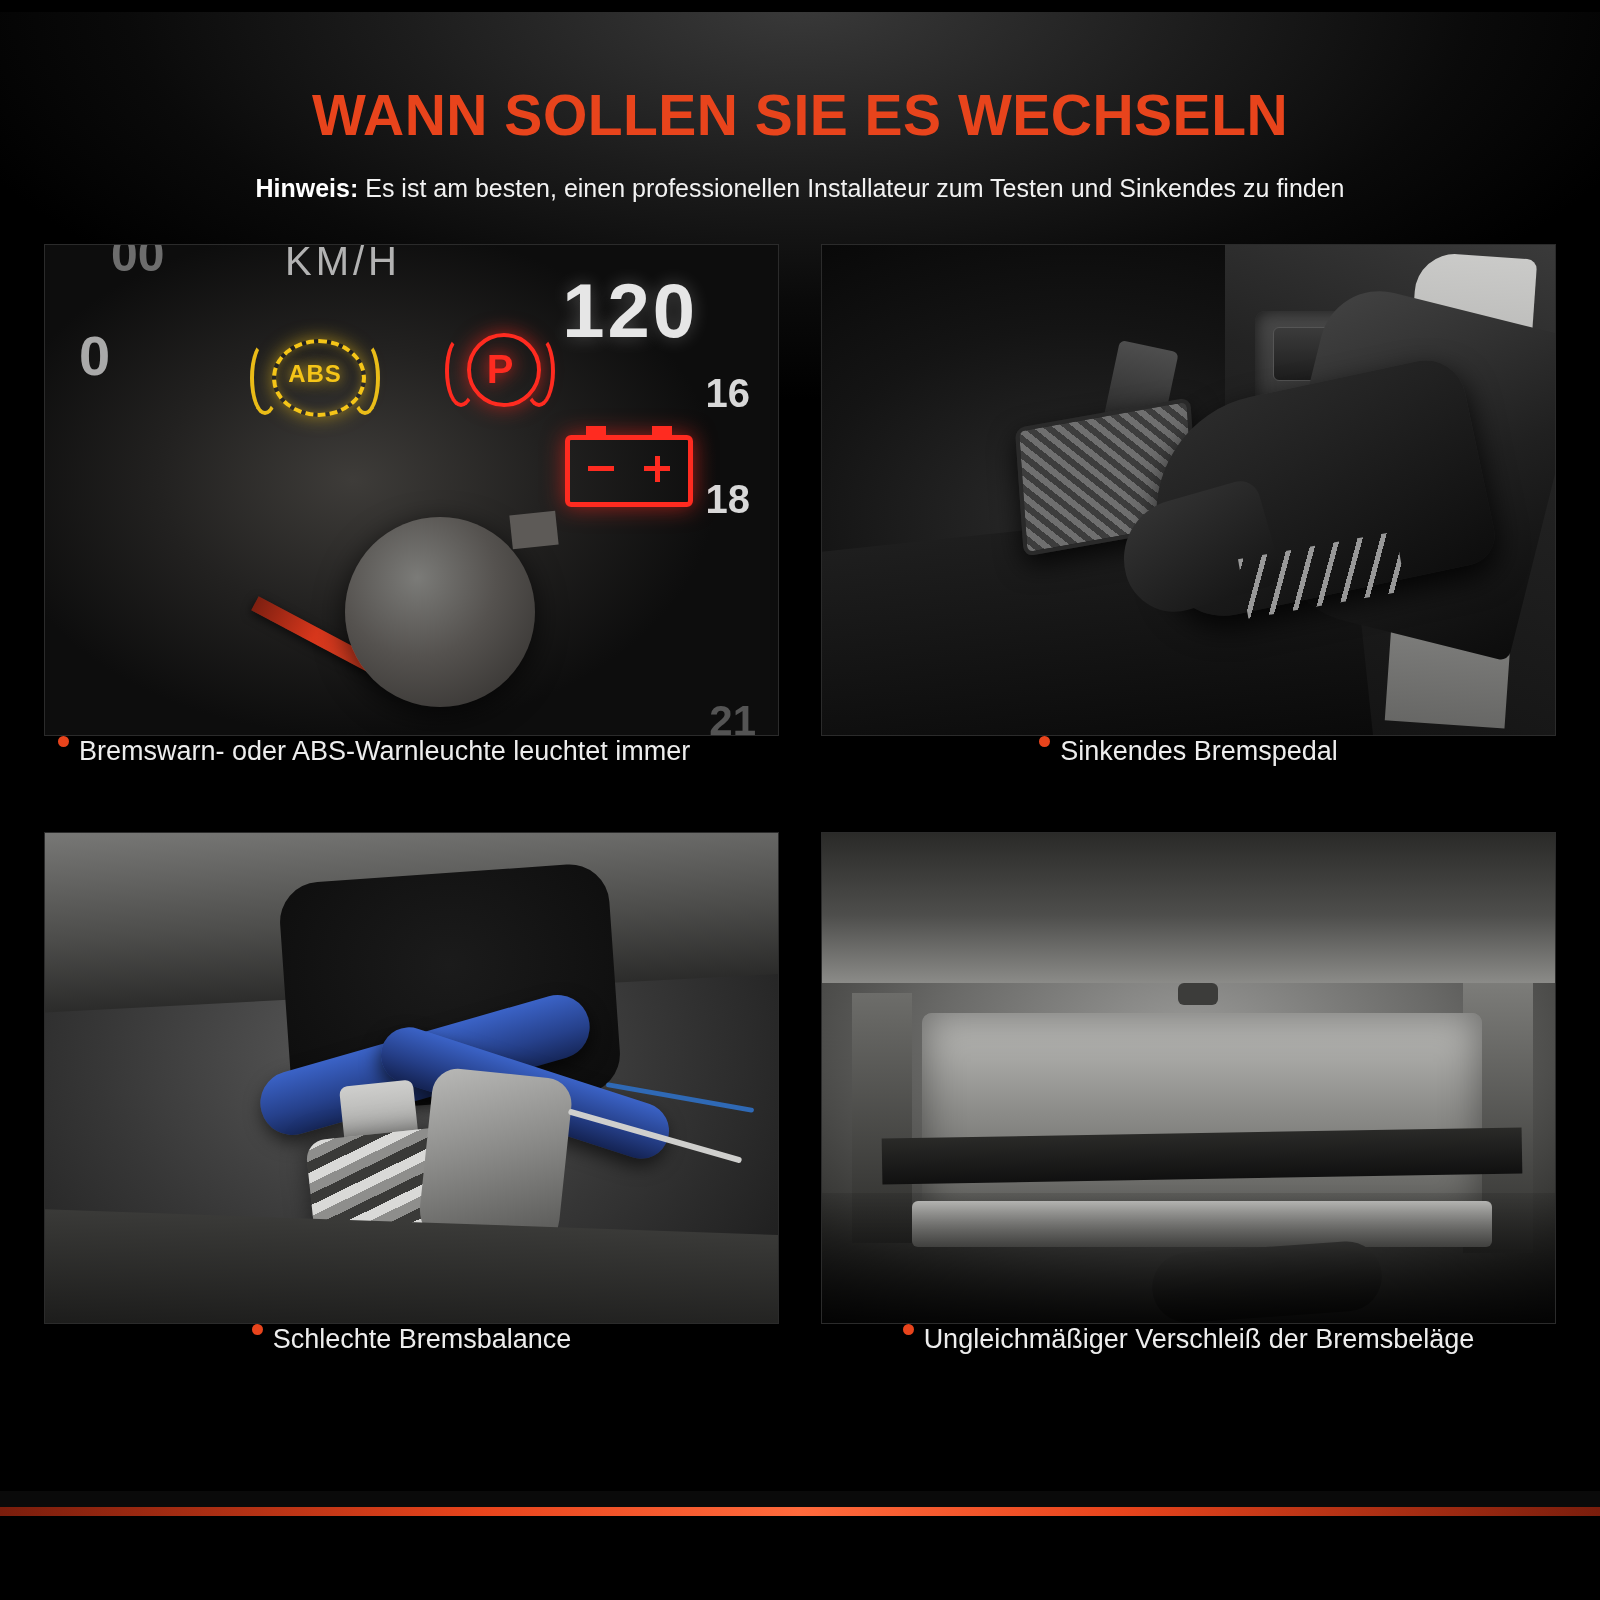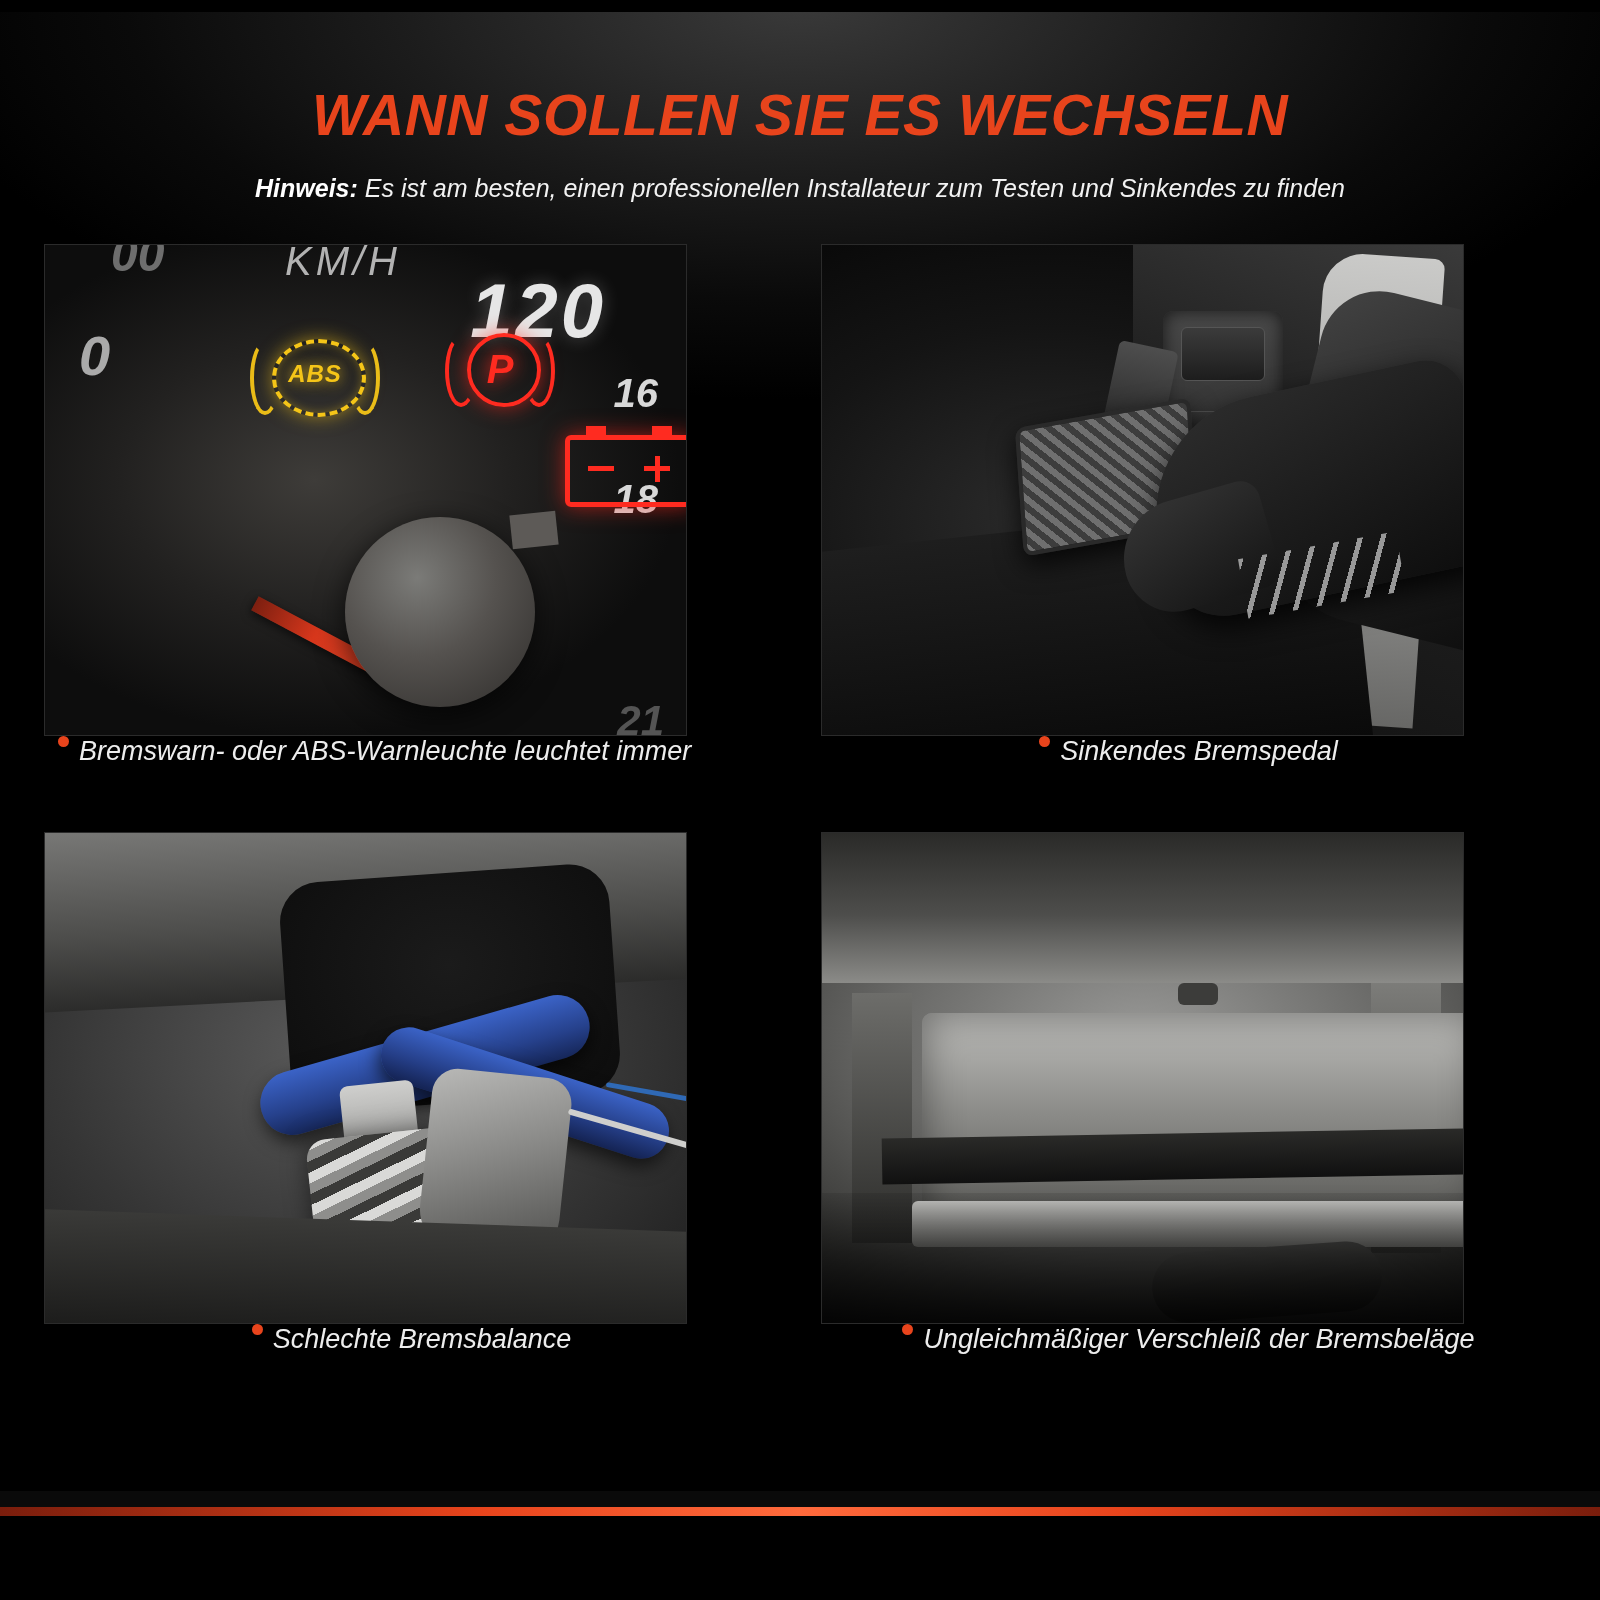--- a/index.html
+++ b/index.html
@@ -9,21 +9,20 @@
   }
   .page {
     position: relative;
     width: 1600px;
     height: 1600px;
     background:
       radial-gradient(ellipse 900px 400px at 50% 0%, #3a3a3a 0%, #1c1c1c 45%, #0a0a0a 75%, #000 100%),
       #000;
     font-family: "Liberation Sans", sans-serif;
     overflow: hidden;
-    font-style: italic;
   }
   .page::before {
     content: "";
     position: absolute;
     left: 0; right: 0; top: 0;
     height: 12px;
     background: #000;
   }
 
   
@@ -65,21 +64,21 @@
   }
   .row {
     display: flex;
     justify-content: space-between;
   }
   .cell {
     width: 735px;
   }
   .photo {
     position: relative;
-    width: 643px;
+    width: 735px;
     height: 492px;
     overflow: hidden;
     background: #111;
     border: 1px solid #2b2b2b;
     box-sizing: border-box;
   }
   .caption {
     display: flex;
     align-items: flex-start;
     gap: 10px;

